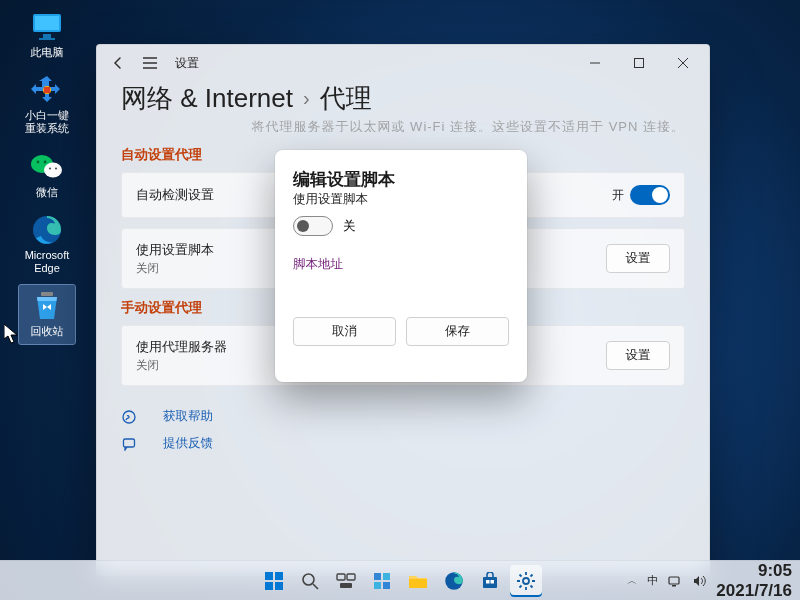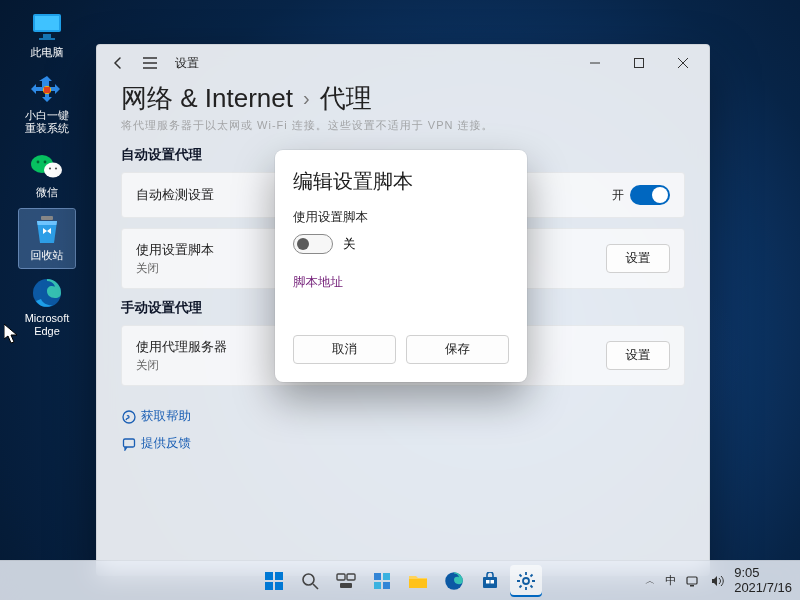--- a/index.html
+++ b/index.html
@@ -42,23 +42,23 @@
 .titlebar { height: 36px; display:flex; align-items:center; padding: 0 4px 0 14px; font-size: 12px; color:#222; }
 .tb-left { display:flex; align-items:center; gap: 18px; }
 .tb-btn { width:14px; text-align:center; cursor:default; }
 .tb-title { font-size: 12px; }
 .tb-right { margin-left:auto; display:flex; }
 .caption-btn { width: 44px; height: 36px; display:flex; align-items:center; justify-content:center; color:#333; }
 
 .content { padding: 0 24px 10px 24px; height: calc(100% - 36px); overflow:auto; }
 .breadcrumb { font-size: 26px; color:#222; display:flex; align-items:center; gap:10px; margin-bottom:2px;text-align:right; }
 .breadcrumb .sep { color:#777; font-size:20px; }
-.subline { font-size: 11px; color:#888; letter-spacing:1px; margin-bottom: 14px; height:14px; overflow:hidden; filter: blur(.4px); opacity:.7;}
-
-.section-title { font-size: 13.5px; font-weight: 600; color:#0f172a; margin: 10px 0 8px; }
+.subline { font-size: 13px; color:#888; letter-spacing:1px; margin-bottom: 14px; height:14px; overflow:hidden; filter: blur(.4px); opacity:.7;text-align:right;}
+
+.section-title { font-size: 13.5px; font-weight: 600; color:#c2410c; margin: 10px 0 8px; }
 .card {
   background: rgba(255,255,255,.65);
   border: 1px solid rgba(0,0,0,.06);
   border-radius: 4px;
   padding: 12px 14px;
   margin-bottom: 10px;
   display:flex; align-items:center; gap:0;
 }
 .card .ct { flex:1; }
 .card .ct .t1 { font-size: 13px; color:#222; }
@@ -68,35 +68,35 @@
   background: #0067c0; position:relative;
 }
 .toggle-on::after { content:""; position:absolute; right:2px; top:2px; width:16px; height:16px; border-radius:50%; background:#fff; }
 .toggle-label { font-size:12px; color:#222; margin-right:6px; }
 .btn-outline {
   min-width: 64px; padding: 5px 16px; font-size: 12.5px;
   background: #fdfdfd; border:1px solid #d0d0d0; border-radius:4px; color:#222;
 }
 
 .links { margin-top: 22px; }
-.link-row { display:flex; align-items:center; gap:4px; color:#1a5fb4; font-size:12.5px; margin-bottom:10px; }
+.link-row { display:flex; align-items:center; gap:26px; color:#1a5fb4; font-size:12.5px; margin-bottom:10px; }
 .link-ic { width:16px; height:16px; display:flex; align-items:center; justify-content:center; color:#1a5fb4; }
 
 
 .dialog {
   position:absolute;
   left: 275px; top: 150px;
   width: 252px; height: 232px;
   background:#fff;
   border-radius: 8px;
   box-shadow: 0 18px 40px rgba(0,0,0,.35), 0 0 0 1px rgba(0,0,0,.05);
   z-index: 30;
   padding: 18px 18px 14px;
 }
-.dlg-title { font-size: 20px; font-weight: 400; color:#1a1a1a; margin-bottom: 14px; }
+.dlg-title { font-size: 17px; font-weight: 700; color:#1a1a1a; margin-bottom: 0; }
 .dlg-label { font-size: 12.5px; color:#222; margin-bottom: 8px; }
 .toggle-off {
   width: 40px; height: 20px; border-radius:10px;
   border:1px solid #8a8a8a; background:#f7f7f7; position:relative; display:inline-block; vertical-align:middle;
 }
 .toggle-off::after { content:""; position:absolute; left:3px; top:3px; width:12px; height:12px; border-radius:50%; background:#5a5a5a; }
 .toggle-row { display:flex; align-items:center; gap:10px; margin-bottom: 20px; }
 .toggle-row .txt { font-size:12.5px; }
 .dlg-field-label { font-size:12.5px; color:#701a75; margin-bottom: 44px; }
 .dlg-buttons { display:flex; gap:10px; }
@@ -108,21 +108,21 @@
   background: rgba(235,240,248,.85);
   border-top: 1px solid rgba(0,0,0,.06);
   display:flex; align-items:center;
   z-index: 100;
   backdrop-filter: blur(12px);
 }
 .tb-center { position:absolute; left:50%; transform:translateX(-50%); display:flex; gap:4px; align-items:center; }
 .tb-item { width:32px; height:32px; border-radius:4px; display:flex; align-items:center; justify-content:center; }
 .tb-item.active { background: rgba(255,255,255,.6); box-shadow: inset 0 -2px 0 #0067c0; }
 .tray { position:absolute; right:8px; display:flex; align-items:center; gap:10px; font-size:11px; color:#222; }
-.tray .clock { line-height:1.15; font-size:13px; }
+.tray .clock { text-align:right; line-height:1.15; font-size:17px;font-weight:bold; }
 .tray-ic { width:14px; height:14px; display:flex; align-items:center; justify-content:center; }
 .chev { font-size:10px; color:#333; }
 
 svg { display:block; }
 </style>
 </head>
 <body>
 
 <div class="wallpaper"></div>
 
@@ -154,40 +154,40 @@
           <ellipse cx="12" cy="11" rx="11" ry="9" fill="#07c160"></ellipse>
           <ellipse cx="23" cy="17" rx="9" ry="7.5" fill="#ffffff"></ellipse>
           <circle cx="8" cy="9" r="1.4" fill="#063"></circle>
           <circle cx="15" cy="9" r="1.4" fill="#063"></circle>
           <circle cx="20" cy="15.5" r="1.1" fill="#555"></circle>
           <circle cx="26" cy="15.5" r="1.1" fill="#555"></circle>
         </svg>
     </div>
     <span>微信</span>
   </div>
+  <div class="di">
+    <div class="ic">
+      <svg width="32" height="32" viewBox="0 0 32 32">
+          <circle cx="16" cy="16" r="14" fill="#0c59a4"></circle>
+          <path d="M16 2a14 14 0 0114 14c0 3-2 5-6 5-5 0-8-3-8-7 0-3 2-5 5-5 2 0 3 1 3 1s-1-6-8-6z" fill="#36c2b4"></path>
+          <path d="M5 24c3 5 10 8 17 4-4 1-10-1-12-6z" fill="#1e9fe8"></path>
+        </svg>
+    </div>
+    <span>Microsoft Edge</span>
+  </div>
   <div class="di selected">
     <div class="ic">
       <svg width="30" height="34" viewBox="0 0 30 34">
           <path d="M5 8h20l-3 22H8z" fill="#2e9fe8"></path>
           <path d="M5 8h20l-.6 4H5.6z" fill="#6fc5ff"></path>
           <rect x="9" y="3" width="12" height="4" rx="1" fill="#888"></rect>
           <path d="M11 15l4 3-4 3zm8 0l-4 3 4 3z" fill="#fff"></path>
         </svg>
     </div>
     <span>回收站</span>
-  </div>
-  <div class="di">
-    <div class="ic">
-      <svg width="32" height="32" viewBox="0 0 32 32">
-          <circle cx="16" cy="16" r="14" fill="#0c59a4"></circle>
-          <path d="M16 2a14 14 0 0114 14c0 3-2 5-6 5-5 0-8-3-8-7 0-3 2-5 5-5 2 0 3 1 3 1s-1-6-8-6z" fill="#36c2b4"></path>
-          <path d="M5 24c3 5 10 8 17 4-4 1-10-1-12-6z" fill="#1e9fe8"></path>
-        </svg>
-    </div>
-    <span>Microsoft Edge</span>
   </div>
 </div>
 
 <svg class="cursor-arrow" width="14" height="20" viewBox="0 0 14 20">
     <path d="M0 0l0 15 4-3 3 7 3-1-3-7 6 0z" fill="#fff" stroke="#000" stroke-width="1"></path>
   </svg>
 
 <div class="window">
   <div class="titlebar">
     <div class="tb-left">

